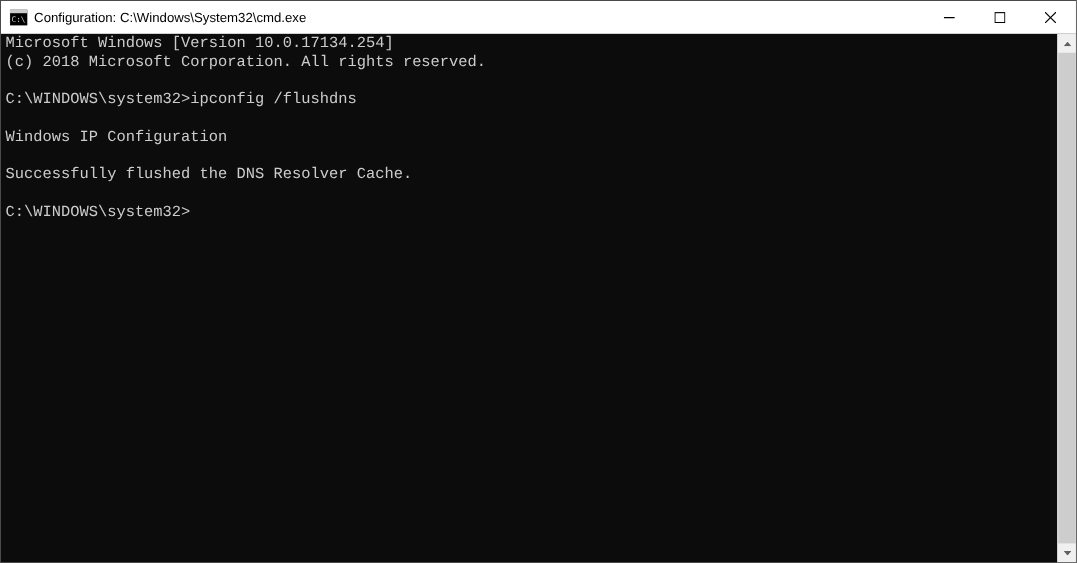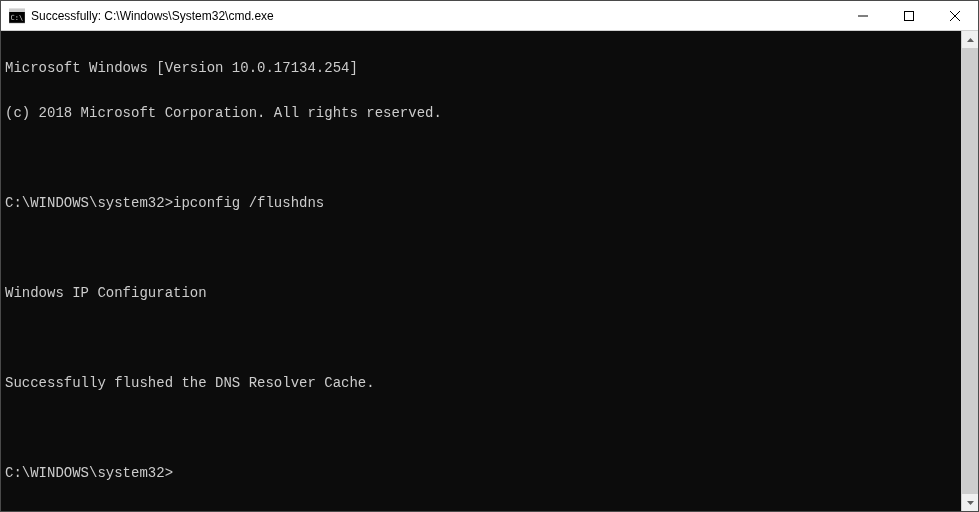--- a/index.html
+++ b/index.html
@@ -64,21 +64,21 @@
       flex: 1;
       background: #0c0c0c;
       color: #cccccc;
       font-family: Consolas, "Courier New", monospace;
       font-size: 14px;
       line-height: 17px;
       padding: 1px 0 0 4px;
       white-space: pre;
       overflow: hidden;
     }
-    .terminal .line { display: block; margin-top: 28px; }
+    .terminal .line { display: block; }
     .scrollbar {
       width: 17px;
       background: #f0f0f0;
       display: flex;
       flex-direction: column;
       border-left: 1px solid #d0d0d0;
     }
     .scroll-btn {
       height: 17px;
       background: #f0f0f0;
@@ -106,21 +106,21 @@
 
 <div class="window">
   <div class="titlebar">
     <span class="app-icon">
       <svg width="16" height="16" viewBox="0 0 16 16">
         <rect x="0" y="1" width="16" height="14" fill="#000" stroke="#888" stroke-width="0.5"></rect>
         <rect x="0" y="1" width="16" height="3" fill="#ccc"></rect>
         <text x="1.5" y="12" font-family="Consolas,monospace" font-size="7" fill="#ccc">C:\</text>
       </svg>
     </span>
-    <span class="title-text">Successfully: C:\Windows\System32\cmd.exe</span>
+    <span class="title-text">Configuration: C:\Windows\System32\cmd.exe</span>
     <div class="win-controls">
       <button class="win-btn" aria-label="Minimize">
         <svg width="10" height="10" viewBox="0 0 10 10">
           <line x1="0" y1="5" x2="10" y2="5" stroke="#000" stroke-width="1"></line>
         </svg>
       </button>
       <button class="win-btn" aria-label="Maximize">
         <svg width="10" height="10" viewBox="0 0 10 10">
           <rect x="0.5" y="0.5" width="9" height="9" fill="none" stroke="#000" stroke-width="1"></rect>
         </svg>

